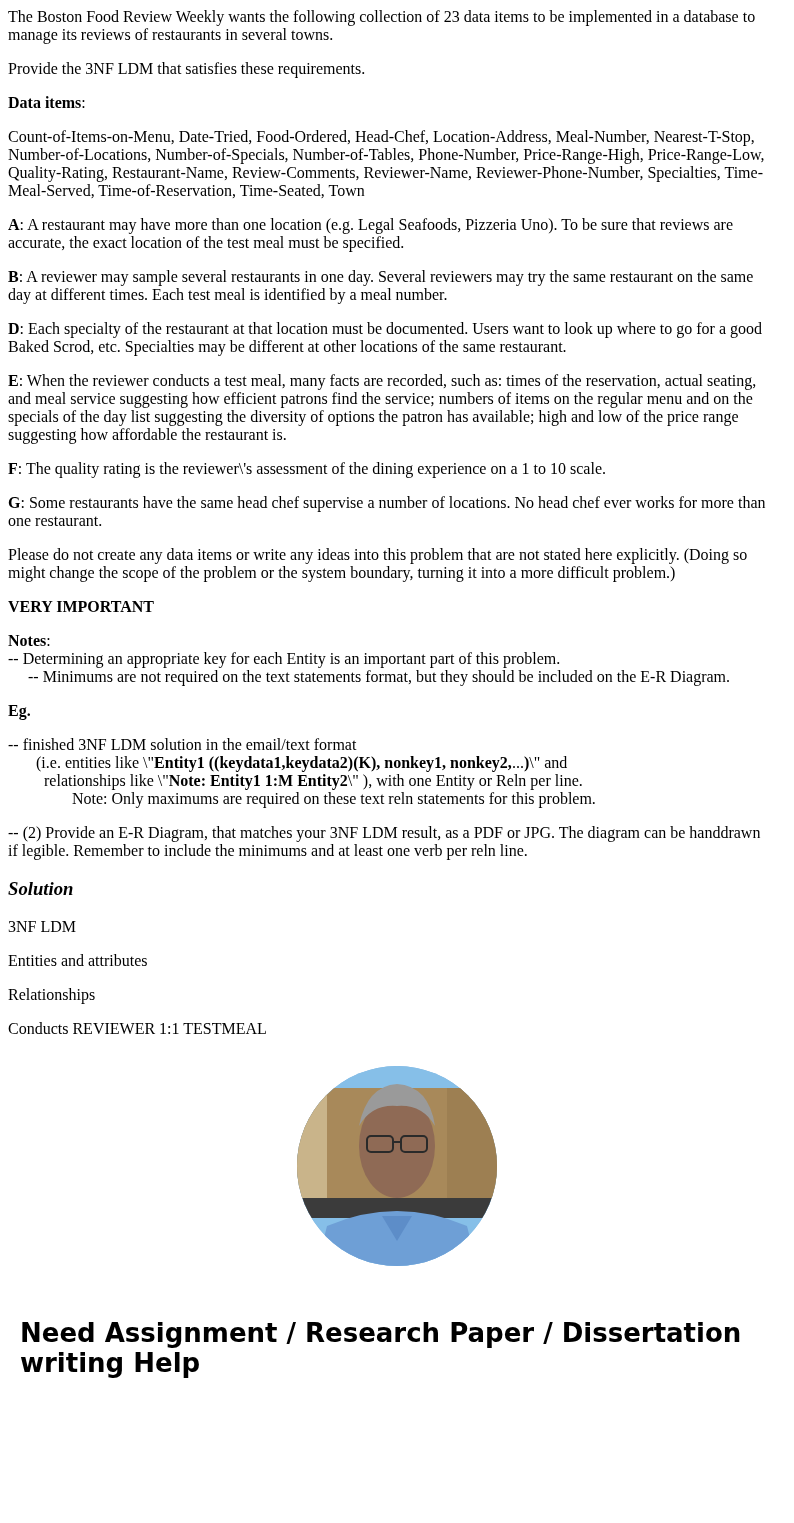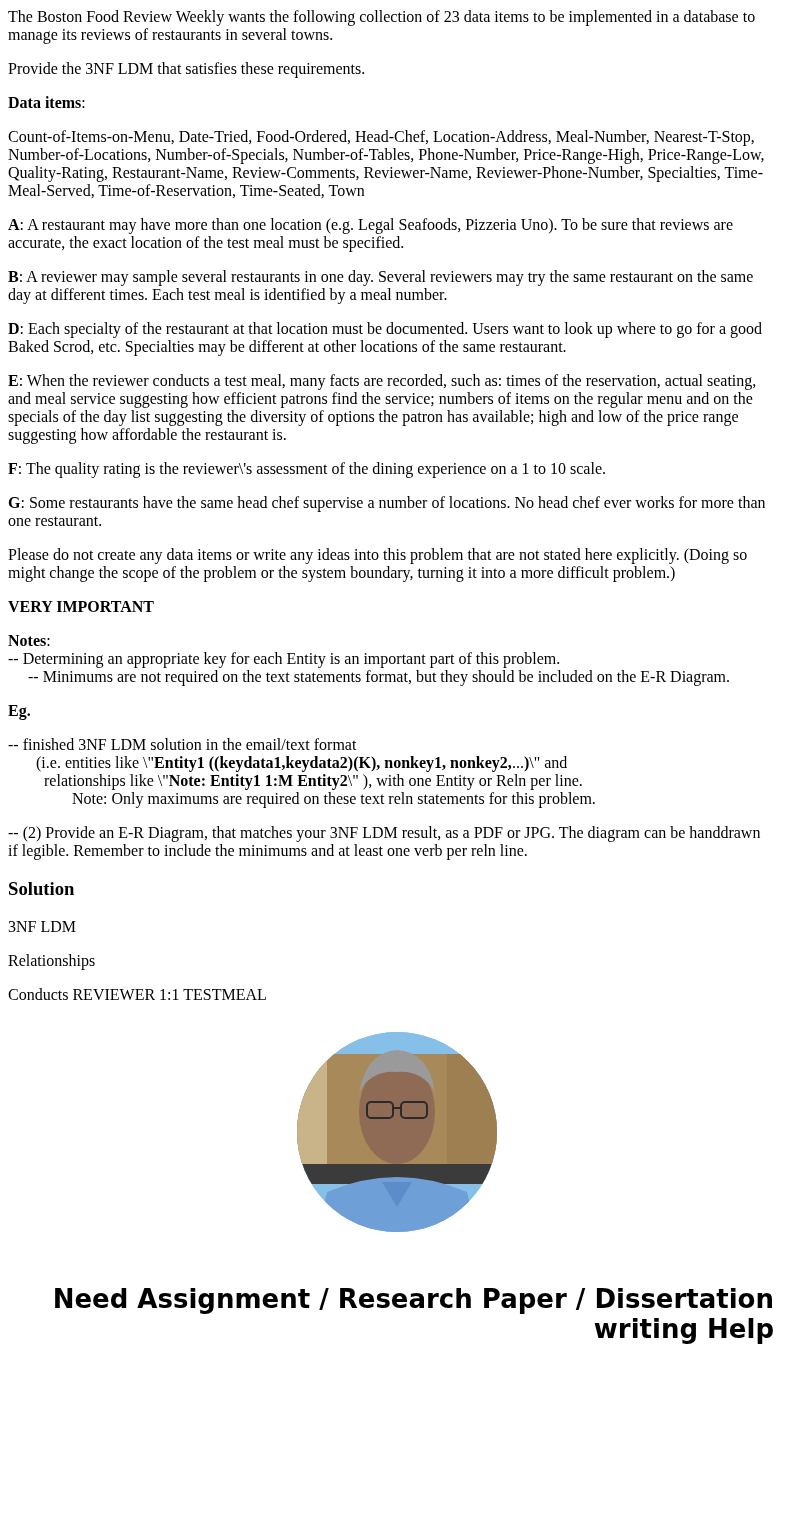--- a/index.html
+++ b/index.html
@@ -9,32 +9,32 @@
     font-size: 16px;
     line-height: 18px;
     color: #000;
   }
   .content { padding: 8px 8px 0 8px; }
   p { margin: 0 14px 16px 0; }
   .indent1 { padding-left: 28px; }
   .indent2 { padding-left: 36px; }
   .indent3 { padding-left: 64px; }
   .indent-small { padding-left: 20px; }
-  h3 { font-size: 18.7px; font-weight: bold; margin: 18px 0 18px 0; line-height: 22px; }
+  h3 { font-size: 18.7px; font-weight: bold; margin: 18px 0 18px 0; line-height: 22px; font-style: italic; }
   .avatar-wrap { display: flex; justify-content: center; margin-top: 28px; }
   .avatar {
     width: 200px; height: 200px; border-radius: 50%; overflow: hidden; position: relative;
     background: #7fb4e0;
   }
   .promo {
     font-family: "DejaVu Sans", sans-serif;
     font-weight: bold;
     font-size: 26px;
     line-height: 30px;
-    text-align: right;
+    text-align: left;
     margin-top: 52px;
     padding: 0 20px 30px 20px;
   }
 </style>
 </head>
 <body>
 
 <div class="content">
   <p>The Boston Food Review Weekly wants the following collection of 23 data items to be implemented in a database to manage its reviews of restaurants in several towns.</p>
   <p>Provide the 3NF LDM that satisfies these requirements.</p>
@@ -65,20 +65,21 @@
     <span>-- finished 3NF LDM solution in the email/text format</span><br>
     <span class="indent1"><span>(i.e. entities like \"</span><b>Entity1 ((keydata1,keydata2)(K), nonkey1, nonkey2,</b><span>...</span><b>)</b><span>\" and</span></span><br>
     <span class="indent2"><span>relationships like \"</span><b>Note: Entity1 1:M Entity2</b><span>\" ), with one Entity or Reln per line.</span></span><br>
     <span class="indent3">Note: Only maximums are required on these text reln statements for this problem.</span>
   </p>
 
   <p>-- (2) Provide an E-R Diagram, that matches your 3NF LDM result, as a PDF or JPG. The diagram can be handdrawn if legible. Remember to include the minimums and at least one verb per reln line.</p>
 
   <h3>Solution</h3>
   <p>3NF LDM</p>
+  <p>Entities and attributes</p>
   <p>Relationships</p>
   <p>Conducts REVIEWER 1:1 TESTMEAL</p>
 </div>
 
 <div class="avatar-wrap">
   <div class="avatar">
     <svg width="200" height="200" viewBox="0 0 200 200">
       <rect x="0" y="0" width="200" height="200" fill="#86bfe8"></rect>
       <rect x="0" y="22" width="200" height="110" fill="#a8895a"></rect>
       <rect x="0" y="22" width="30" height="110" fill="#c9b48a"></rect>

